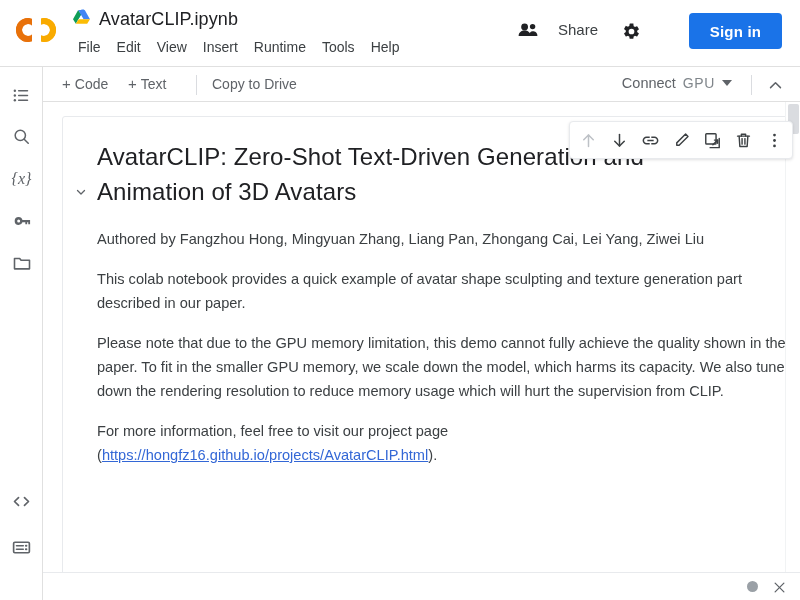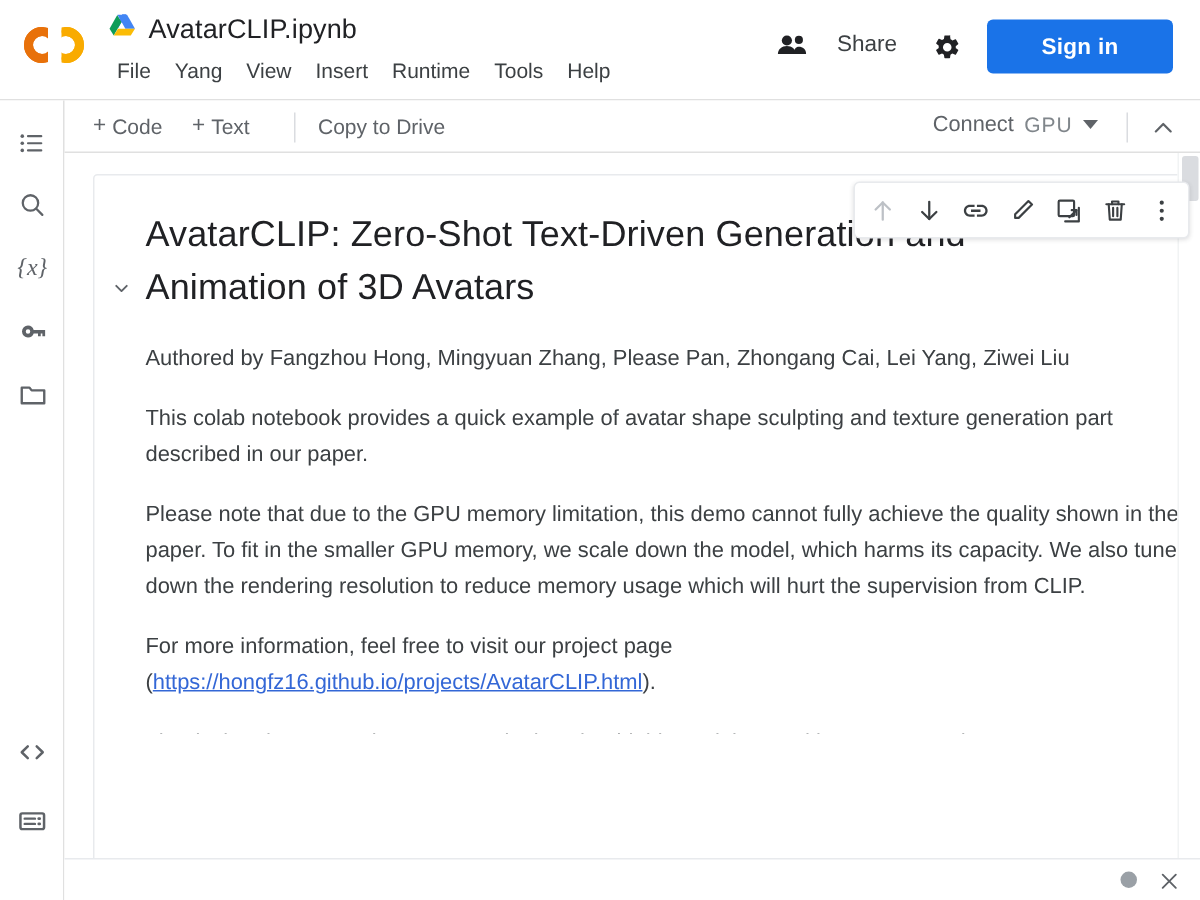--- a/index.html
+++ b/index.html
@@ -109,21 +109,21 @@
     width: 26px; height: 26px;
     display: flex; align-items: center; justify-content: center;
     border-radius: 50%;
     cursor: pointer;
   }
 
   .signin-btn {
     position: absolute;
     right: 18px;
     top: 13px;
-    width: 124px;
+    width: 93px;
     height: 36px;
     background: #1a73e8;
     color: #ffffff;
     border: none;
     border-radius: 4px;
     font-size: 15px;
     font-weight: bold;
     font-family: "Liberation Sans", sans-serif;
     cursor: pointer;
     letter-spacing: .2px;
@@ -401,21 +401,21 @@
           <path d="M6.6 2.0 L13.4 2.0 L19 11.8 L12.2 11.8 Z" fill="#4285F4"></path>
           <path d="M1 11.8 L19 11.8 L15.9 16.8 L4.1 16.8 Z" fill="#1A73E8" opacity="0"></path>
           <path d="M4 16.6 L16 16.6 L19 11.8 L7 11.8 Z" fill="#FBBC05"></path>
         </svg>
       </span>
       <span class="doc-title">AvatarCLIP.ipynb</span>
     </div>
 
     <div class="menubar">
       <span class="menu-item">File</span>
-      <span class="menu-item">Yang</span>
+      <span class="menu-item">Edit</span>
       <span class="menu-item">View</span>
       <span class="menu-item">Insert</span>
       <span class="menu-item">Runtime</span>
       <span class="menu-item">Tools</span>
       <span class="menu-item">Help</span>
     </div>
 
 
     <div class="share-btn">
       <span>
@@ -588,21 +588,21 @@
             <circle cx="12" cy="5.2" r="1.75"></circle>
               <circle cx="12" cy="12" r="1.75"></circle>
               <circle cx="12" cy="18.8" r="1.75"></circle>
           </svg>
         </div>
       </div>
 
       <div class="cell-body">
         <h1 class="md-title">AvatarCLIP: Zero-Shot Text-Driven Generation and Animation of 3D Avatars</h1>
 
-        <p class="md-p">Authored by Fangzhou Hong, Mingyuan Zhang, Please Pan, Zhongang Cai, Lei Yang, Ziwei Liu</p>
+        <p class="md-p">Authored by Fangzhou Hong, Mingyuan Zhang, Liang Pan, Zhongang Cai, Lei Yang, Ziwei Liu</p>
 
         <p class="md-p">This colab notebook provides a quick example of avatar shape sculpting and texture generation part described in our paper.</p>
 
 
         <p class="md-p">Please note that due to the GPU memory limitation, this demo cannot fully achieve the quality shown in the paper. To fit in the smaller GPU memory, we scale down the model, which harms its capacity. We also tune down the rendering resolution to reduce memory usage which will hurt the supervision from CLIP.</p>
 
         <p class="md-p"><span>For more information, feel free to visit our project page (</span><a href="#">https://hongfz16.github.io/projects/AvatarCLIP.html</a><span>).</span></p>
 
         <p class="md-p clipped">Thanks in advance to give a proper citation should this work be used in your research.</p>
       </div>

